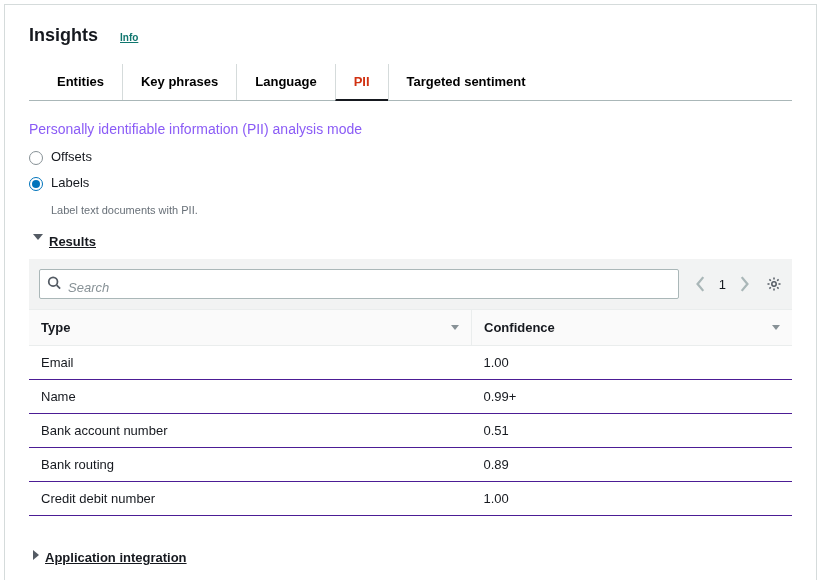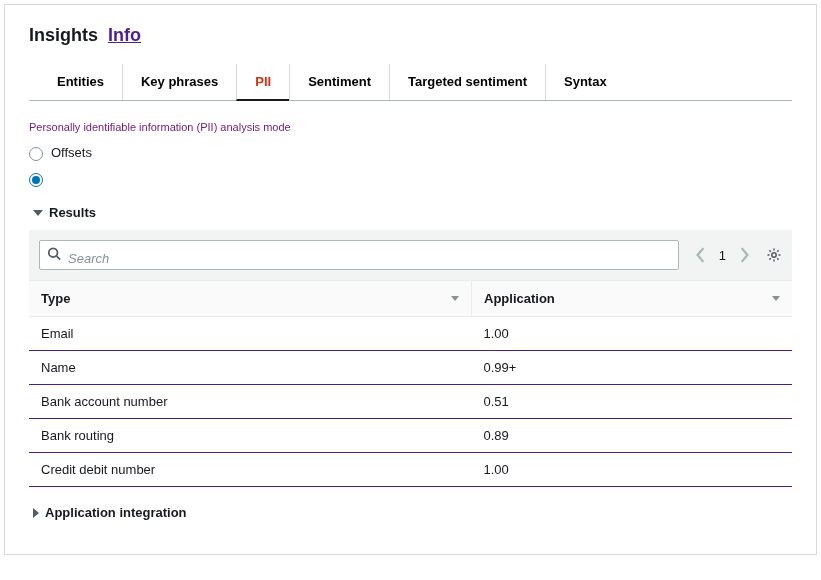--- a/index.html
+++ b/index.html
@@ -12,30 +12,30 @@
   }
   .panel {
     border: 1px solid #d5dbdb;
     background: #fff;
     padding: 20px 24px 24px 24px;
     width: 813px;
   }
   .header-row {
     display: flex;
     align-items: baseline;
-    gap: 10px;
+    gap: 22px;
     margin-bottom: 18px;
   }
   .page-title {
     font-size: 18px;
     font-weight: 700;
   }
   .info-link {
-    color: #4c1d95;
-    font-size: 18px;
+    color: #0f766e;
+    font-size: 10px;
     font-weight: 700;
     cursor: pointer;
     text-decoration: underline;
   }
   .tabs {
     display: flex;
     border-bottom: 1px solid #aab7b8;
     margin-bottom: 20px;
     padding-left: 10px;
   }
@@ -47,22 +47,22 @@
     cursor: pointer;
     border-left: 1px solid #d5dbdb;
   }
   .tab:first-child { border-left: none; }
   .tab.active {
     color: #d13212;
     border-bottom: 2px solid #16191f;
     margin-bottom: -1px;
   }
   .mode-label {
-    font-size: 11px;
-    color: #701a75;
+    font-size: 14px;
+    color: #8b5cf6;
     margin-bottom: 12px;
   }
   .radio-group { margin-bottom: 18px; }
   .radio-item {
     display: flex;
     align-items: flex-start;
     gap: 8px;
     margin-bottom: 10px;
     cursor: pointer;
   }
@@ -86,28 +86,28 @@
     background: #0073bb;
     border-radius: 50%;
     top: 2px;
     left: 2px;
   }
   .radio-texts { display: flex; flex-direction: column; gap: 13px; }
   .radio-label { font-size: 13px; color: #16191f; }
   .radio-desc { font-size: 11px; color: #687078; margin-top: 1px; }
   .expander-header {
     display: flex;
-    align-items: center;
     gap: 6px;
     font-size: 13px;
     font-weight: 700;
     color: #16191f;
     cursor: pointer;
     margin-bottom: 10px;
     padding-left: 4px;
+    text-decoration: underline;
   }
   .caret {
     width: 0; height: 0;
     display: inline-block;
   }
   .caret.down {
     border-left: 5px solid transparent;
     border-right: 5px solid transparent;
     border-top: 6px solid #545b64;
   }
@@ -181,53 +181,56 @@
     border-top: 5px solid #879196;
   }
   .col-sep { border-left: 1px solid #eaeded; }
   .table td {
     font-size: 13px;
     padding: 9px 12px;
     border-bottom: 1px solid #4c1d95;
     color: #16191f;
   }
   .app-int {
-    margin-top: 18px;
+    margin-top: 34px;
   }
 </style>
 </head>
 <body>
 
 <div class="panel">
 
   <div class="header-row">
     <div class="page-title">Insights</div>
     <span class="info-link">Info</span>
   </div>
 
   <div class="tabs">
     <div class="tab">Entities</div>
     <div class="tab">Key phrases</div>
+    <div class="tab">Language</div>
     <div class="tab active">PII</div>
-    <div class="tab">Sentiment</div>
     <div class="tab">Targeted sentiment</div>
-    <div class="tab">Syntax</div>
   </div>
 
   <div class="mode-label">Personally identifiable information (PII) analysis mode</div>
 
   <div class="radio-group">
     <div class="radio-item">
       <span class="radio-circle"></span>
       <div class="radio-texts">
         <span class="radio-label">Offsets</span>
       </div>
     </div>
     <div class="radio-item">
       <span class="radio-circle selected"></span>
+      <div class="radio-texts">
+        <span class="radio-label">Labels</span>
+        <span class="radio-desc">Label text documents with PII.</span>
+      </div>
     </div>
   </div>
 
   <div class="expander-header">
     <span class="caret down"></span>
     <span>Results</span>
   </div>
 
   <div>
     <div class="toolbar">
@@ -265,21 +268,21 @@
       <thead>
         <tr>
           <th style="width:58%">
             <div class="th-inner">
               <span>Type</span>
               <span class="sort-icon"></span>
             </div>
           </th>
           <th class="col-sep">
             <div class="th-inner">
-              <span>Application</span>
+              <span>Confidence</span>
               <span class="sort-icon"></span>
             </div>
           </th>
         </tr>
       </thead>
       <tbody>
         <tr>
           <td>Email</td>
           <td>1.00</td>
         </tr>

